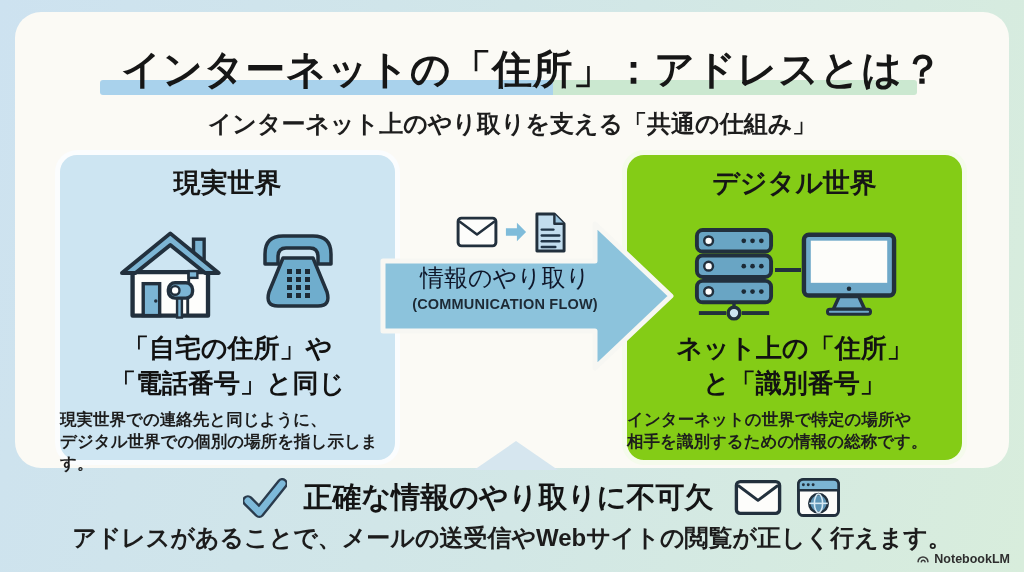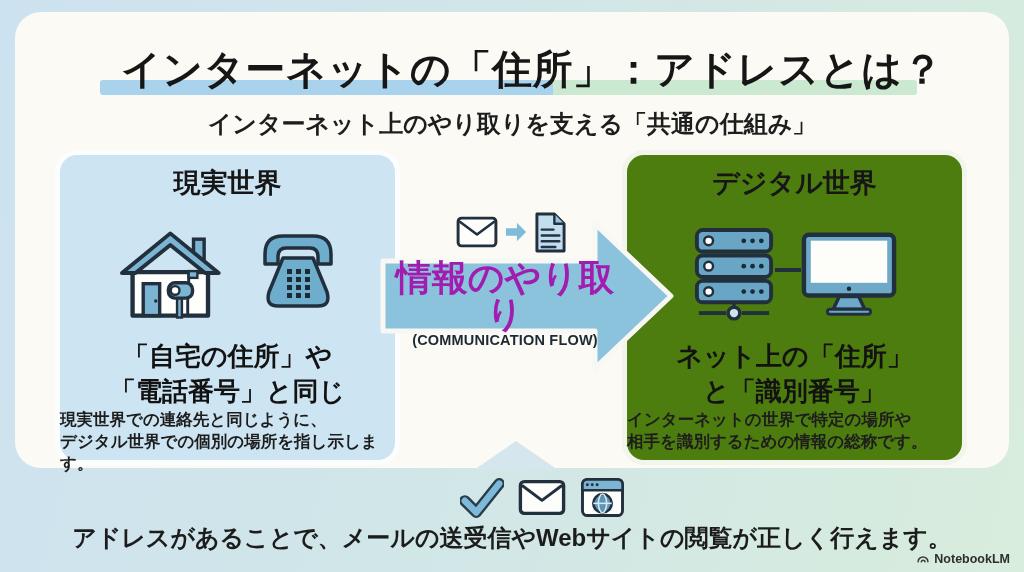--- a/index.html
+++ b/index.html
@@ -31,47 +31,47 @@
   }
   .subtitle{
     left:0;top:109px;width:1024px;text-align:center;z-index:3;
     font-size:24px;font-weight:800;line-height:30px;color:#1d1d1d;
   }
   .card{
     top:150px;width:335px;height:305px;border-radius:22px;z-index:2;
     border:5px solid rgba(255,255,255,.92);
   }
   .card-real{left:55px;background:#cde5f2;}
-  .card-digital{left:622px;background:#4d7c0f;}
+  .card-digital{left:622px;background:#84cc16;}
   .card-heading{
     position:absolute;left:0;top:10px;width:100%;text-align:center;
     font-size:27px;font-weight:800;color:#161616;
   }
   .icons-row{
     position:absolute;left:0;top:66px;width:100%;height:106px;
     display:flex;align-items:center;justify-content:center;gap:22px;
   }
   .connector{width:26px;height:4px;background:#22303d;margin-top:-8px;}
   .card-main{
     position:absolute;left:0;top:176px;width:100%;text-align:center;
-    font-size:26px;font-weight:900;line-height:35px;color:#121212;margin-top:8px;
+    font-size:26px;font-weight:900;line-height:35px;color:#121212;
   }
   .card-desc{
     position:absolute;left:0;top:253px;width:100%;text-align:left;
     font-size:16.5px;font-weight:700;line-height:22px;color:#1d1d1d;
   }
   .mini-flow{
     left:456px;top:208px;height:48px;z-index:4;
     display:flex;align-items:center;gap:7px;
   }
   .flow-arrow-svg{left:380px;top:221px;z-index:5;}
   .flow-text{
     left:395px;top:260px;width:220px;text-align:center;z-index:6;
   }
-  .flow-label{font-size:36px;font-weight:700;line-height:36px;color:#a21caf;}
+  .flow-label{font-size:24px;font-weight:400;line-height:36px;color:#0f172a;}
   .flow-sublabel{font-size:14.5px;font-weight:800;letter-spacing:.2px;color:#1d2a35;}
   .footer-row{
     left:62px;top:477px;width:960px;z-index:3;
     display:flex;align-items:center;justify-content:center;gap:14px;
   }
   .footer-heading{font-size:29px;font-weight:900;color:#141414;margin:0 6px 0 2px;}
   .footer-desc{
     left:0;top:522px;width:1024px;text-align:center;z-index:3;
     font-size:24px;font-weight:700;color:#1c1c1c;
   }
@@ -232,20 +232,21 @@
   <div class="flow-sublabel">(COMMUNICATION FLOW)</div>
 </div>
 
 <div class="abs footer-row">
   <span>
     <svg width="44" height="40" viewBox="0 0 46 42">
       <path d="M5 24 L17 36 L41 6" fill="none" stroke="#2a3b4c" stroke-width="12" stroke-linecap="round" stroke-linejoin="round"></path>
       <path d="M5 24 L17 36 L41 6" fill="none" stroke="#7db9d9" stroke-width="7" stroke-linecap="round" stroke-linejoin="round"></path>
     </svg>
   </span>
+  <span class="footer-heading">正確な情報のやり取りに不可欠</span>
   <span>
     <svg width="48" height="37" viewBox="0 0 50 38">
       <rect x="2.5" y="2.5" width="45" height="33" rx="4" fill="#fdfdfb" stroke="#22303d" stroke-width="3.5"></rect>
       <path d="M5 7 L25 22 L45 7" fill="none" stroke="#22303d" stroke-width="3" stroke-linecap="round" stroke-linejoin="round"></path>
     </svg>
   </span>
   <span>
     <svg width="45" height="41" viewBox="0 0 46 42">
       <rect x="2.5" y="2.5" width="41" height="37" rx="5" fill="#fdfdfb" stroke="#22303d" stroke-width="3"></rect>
       <path d="M2.5 13.5 V7.5 Q2.5 2.5 7.5 2.5 H38.5 Q43.5 2.5 43.5 7.5 V13.5 Z" fill="#7cb5d4" stroke="#22303d" stroke-width="2.5"></path>

